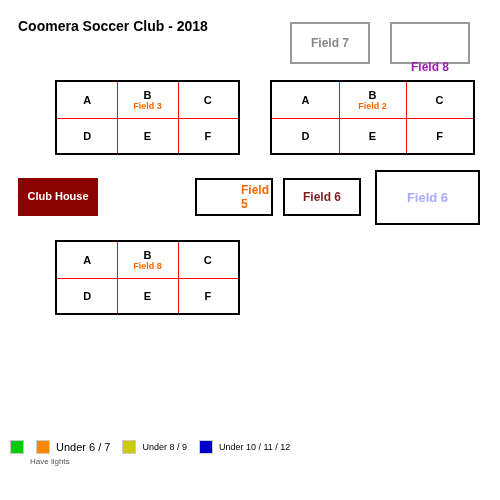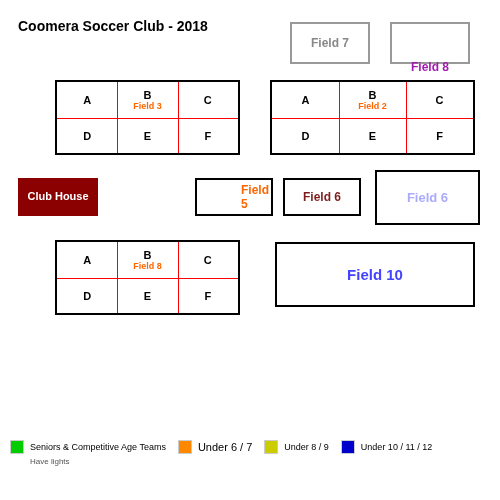--- a/index.html
+++ b/index.html
@@ -238,28 +238,24 @@
         <div class="cell">
             <span>E</span>
           </div>
         <div class="cell">
             <span>F</span>
           </div>
       </div>
     </div>
   </div>
 
-  <div class="field-box" style="top:242px; left:275px; width:200px; height:65px; border-color:#000;">
-    <span style="color:#4444ff; font-size:15px; font-weight:bold;">Field 10</span>
-  </div>
 
   <div class="legend">
     <div class="legend-row">
       <div class="legend-box" style="background:#00cc00;"></div>
-      <span style="font-size:9px;">Seniors &amp; Competitive Age Teams</span>
       <div class="legend-box" style="background:#ff8800; margin-left:6px;"></div>
       <span style="font-size:11px;">Under 6 / 7</span>
       <div class="legend-box" style="background:#cccc00; margin-left:6px;"></div>
       <span style="font-size:9px;">Under 8 / 9</span>
       <div class="legend-box" style="background:#0000cc; margin-left:6px;"></div>
       <span style="font-size:9px;">Under 10 / 11 / 12</span>
     </div>
     <div class="legend-note">Have lights</div>
   </div>
 

